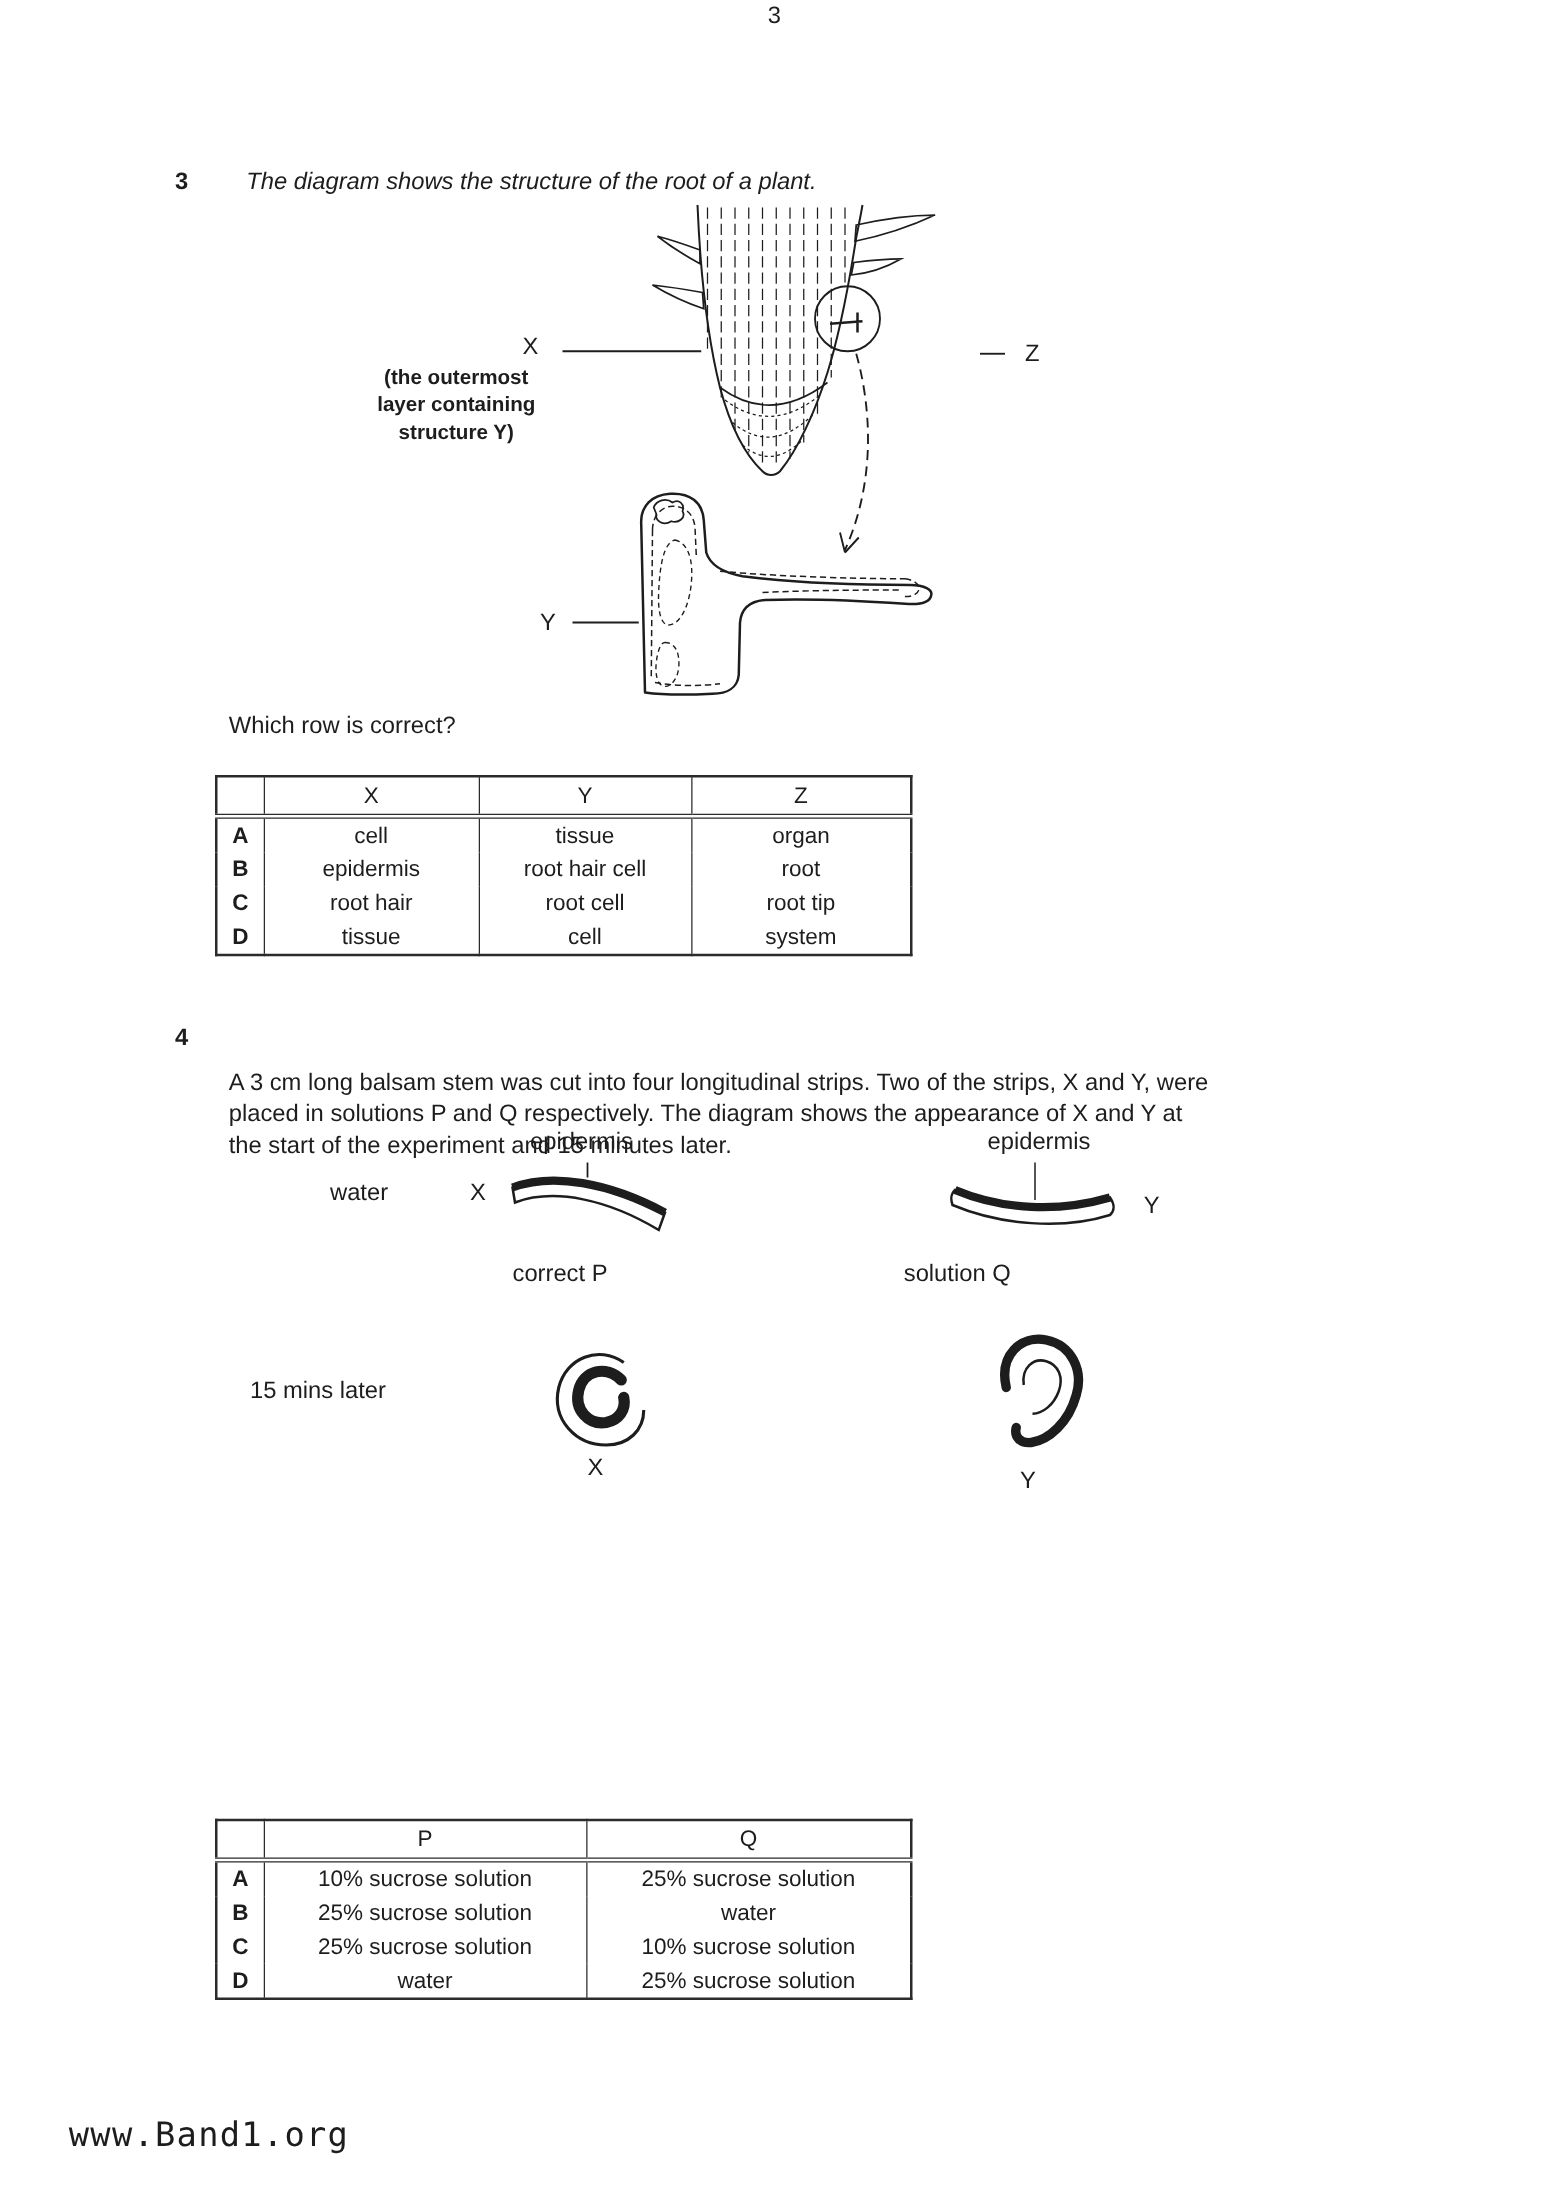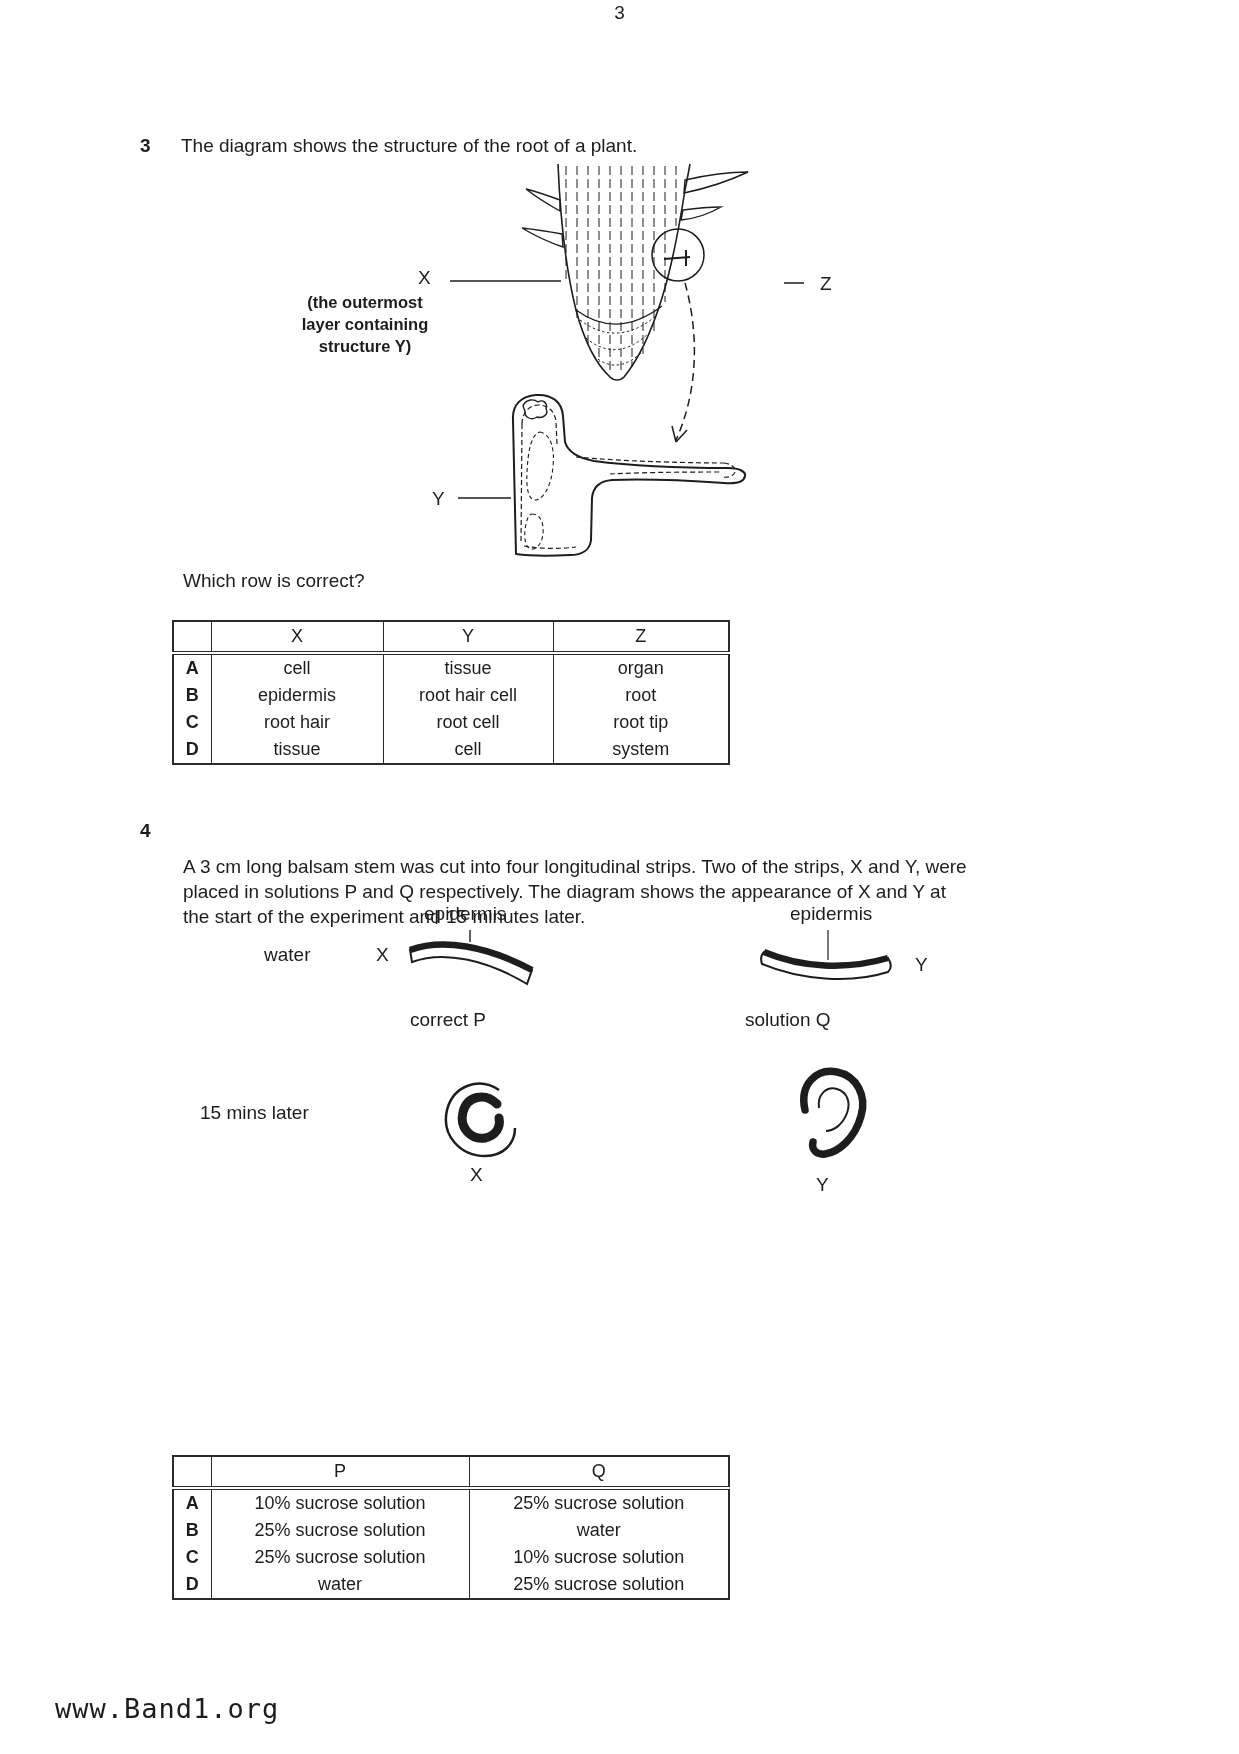--- a/index.html
+++ b/index.html
@@ -21,21 +21,21 @@
   .mono{font-family:"DejaVu Sans Mono",monospace;font-size:27px;letter-spacing:1px;}
 </style>
 </head>
 <body>
 
 <div class="page">
 
   <div class="abs t19" style="left:0;right:0;top:60;text-align:center;">3</div>
 
   <div class="abs t19 bold" style="left:140px;top:133px;">3</div>
-  <div class="abs t19" style="left:181px;top:133px;width:800px;">The diagram shows the structure of the root of a plant.</div>
+  <div class="abs t19" style="left:197px;top:133px;width:800px;font-style:italic;">The diagram shows the structure of the root of a plant.</div>
 
   <svg class="abs" style="left:380px;top:162px;" width="480" height="400" viewBox="0 0 480 400">
 
     <path d="M178,2 C180,50 184,100 196,148 C204,178 216,202 230,215 C234,219 240,219 244,215 C258,198 272,168 282,136 C292,104 300,60 305,28 C307,18 309,8 310,2" stroke-width="1.6"></path>
 
     <path d="M180,38 Q158,30 146,27 Q160,38 180,49 Z" stroke-width="1.4"></path>
     <path d="M182,72 Q160,68 142,66 Q162,78 183,85 Z" stroke-width="1.4"></path>
 
     <path d="M305,18 Q340,10 368,10 Q338,24 304,31 Z" stroke-width="1.4"></path>
     <path d="M303,48 Q325,45 341,45 Q322,56 301,58 Z" stroke-width="1.4"></path>
@@ -132,21 +132,21 @@
     <path d="M8,24 C40,12 85,20 130,44" stroke-width="6.5"></path>
   </svg>
 
   <svg class="abs" style="left:752px;top:926px;" width="150" height="74" viewBox="0 0 150 74">
     <path d="M76,4 L76,34" stroke-width="1.2"></path>
     <path d="M12,26 C50,42 95,44 136,32 C140,38 140,42 136,46 C98,58 48,54 10,38 C8,32 9,29 12,26 Z" fill="#ffffff" stroke-width="2"></path>
     <path d="M12,26 C50,42 95,44 136,32" stroke-width="6.5"></path>
   </svg>
 
   <div class="abs t19" style="left:410px;top:1007px;">correct P</div>
-  <div class="abs t19" style="left:745px;top:1007px;text-align:right;">solution Q</div>
+  <div class="abs t19" style="left:723px;top:1007px;text-align:right;">solution Q</div>
 
   <div class="abs t19" style="left:200px;top:1100px;">15 mins later</div>
 
   <svg class="abs" style="left:435px;top:1072px;" width="90" height="90" viewBox="0 0 90 90">
     <path d="M64,18 C44,4 18,14 12,38 C6,64 26,84 50,84 C68,84 80,72 80,56" stroke-width="2.5"></path>
     <path d="M62,32 C50,20 32,24 28,40 C24,56 36,68 50,66 C60,64 66,56 64,46" stroke-width="9" stroke-linecap="round"></path>
   </svg>
 
   <svg class="abs" style="left:775px;top:1058px;" width="100" height="108" viewBox="0 0 100 108">
     <path d="M30,52 C24,26 42,10 62,14 C82,18 92,38 86,58 C80,80 64,94 50,96 C42,97 36,92 38,84" stroke-width="7.5" stroke-linecap="round"></path>

